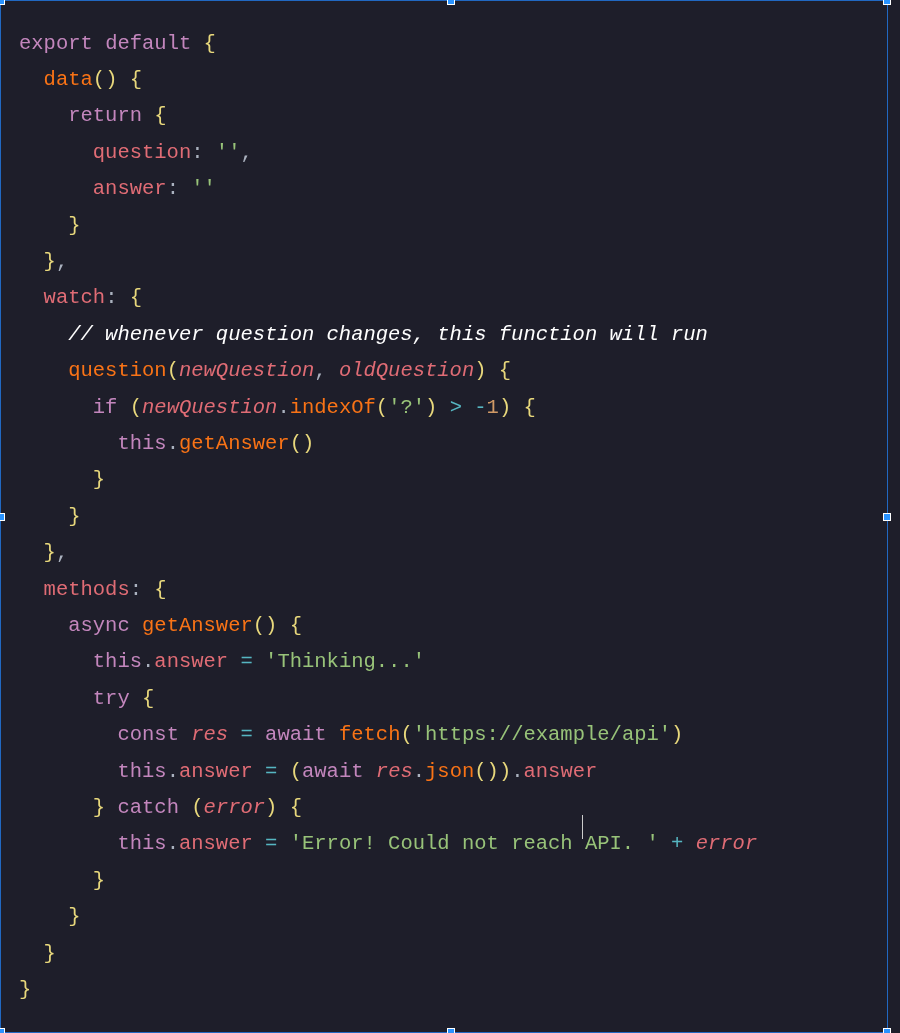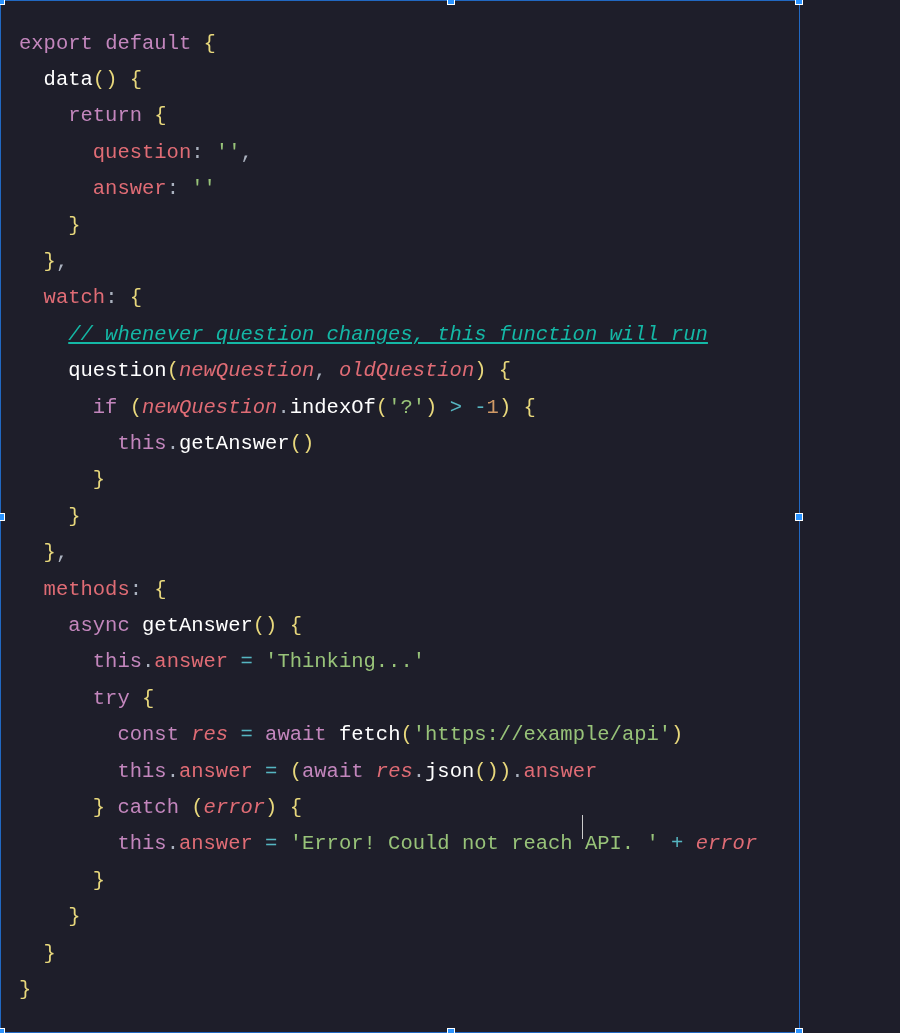--- a/index.html
+++ b/index.html
@@ -5,45 +5,45 @@
   html, body {
     margin: 0;
     padding: 0;
     width: 900px;
     height: 1033px;
     background: #1e1e2a;
     overflow: hidden;
   }
   .editor-wrap {
     position: relative;
-    width: 800px;
+    width: 888px;
     height: 1033px;
     box-sizing: border-box;
     border: 1px solid #2168c2;
   }
   .editor {
     position: absolute;
     left: 18px;
     top: 4px;
     font-family: Consolas, "Courier New", monospace;
     font-size: 20.5px;
     line-height: 36.4px;
     white-space: pre;
     color: #a0a0b8;
   }
   .tok-kw     { color: #c386bd; }   
   .tok-key    { color: #e06c75; }   
   .tok-var    { color: #e06c75; font-style: italic; }   
-  .tok-fn     { color: #ffffff; }   
+  .tok-fn     { color: #f97316; }   
   .tok-num    { color: #d19a66; }   
   .tok-str    { color: #98c379; }   
   .tok-punct  { color: #e8d87c; }   
   .tok-op     { color: #56b6c2; }   
   .tok-dot    { color: #abb2bf; }   
-  .tok-cmt    { color: #14b8a6; font-style: italic; text-decoration: underline; }
+  .tok-cmt    { color: #ffffff; font-style: italic; }
   .tok-plain  { color: #abb2bf; }
 
   
   .handle {
     position: absolute;
     width: 8px;
     height: 8px;
     background: #2993ff;
     border: 1px solid #ffffff;
     box-sizing: border-box;

